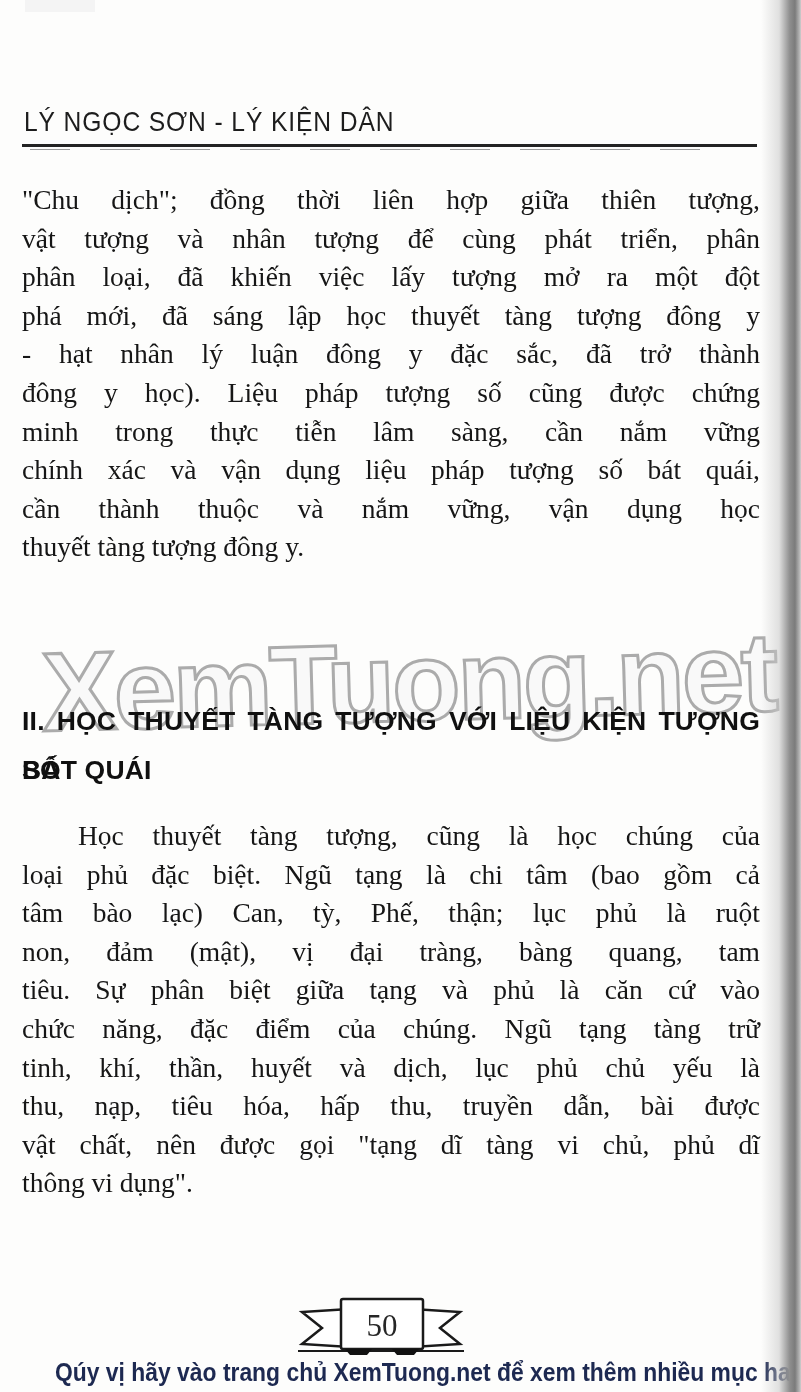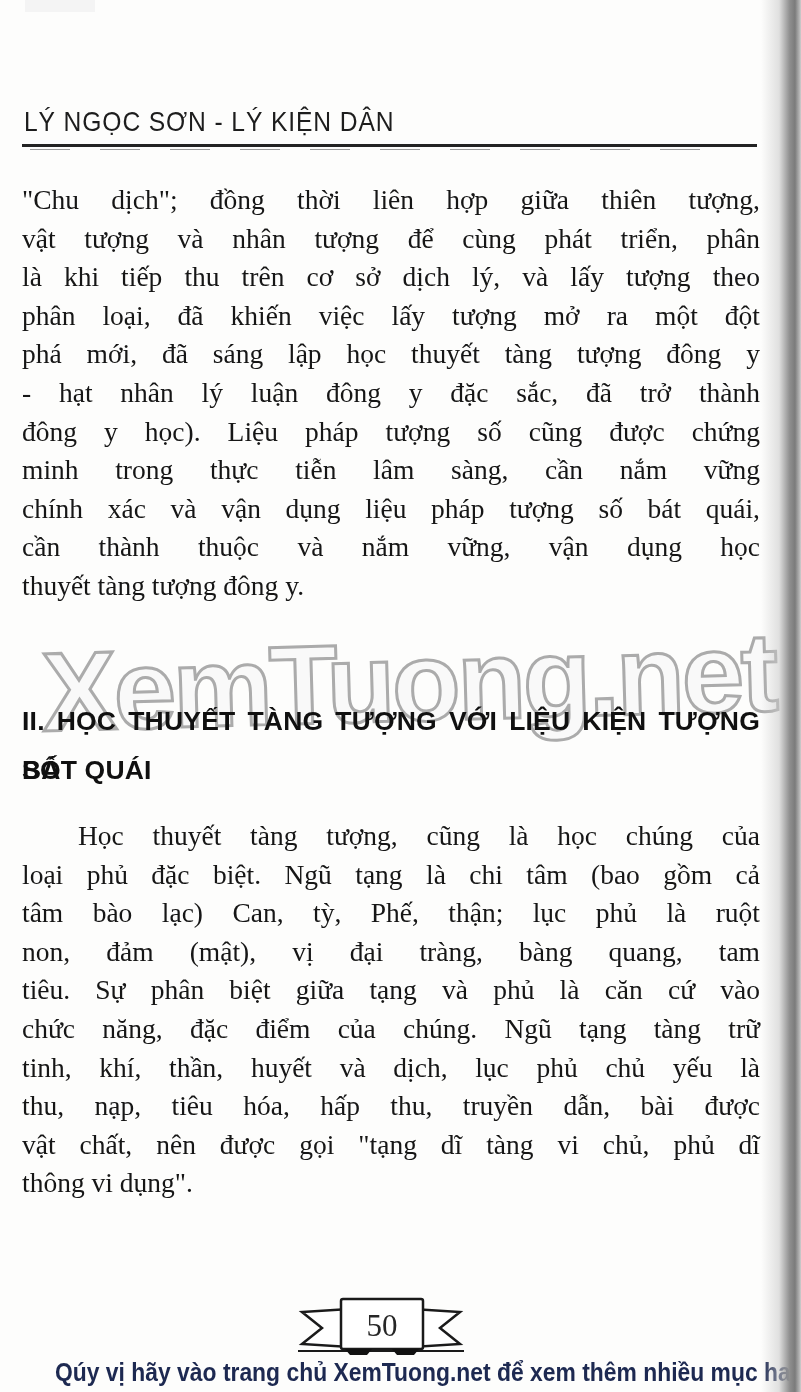--- a/index.html
+++ b/index.html
@@ -113,21 +113,20 @@
   <span class="author-line">LÝ NGỌC SƠN - LÝ KIỆN DÂN</span>
 </div>
 <div class="header-rule"></div>
 <div class="header-rule-2"></div>
 
 <div class="watermark">XemTuong.net</div>
 
 <div class="para" id="para1">
     <div class="line">"Chu dịch"; đồng thời liên hợp giữa thiên tượng,</div>
     <div class="line">vật tượng và nhân tượng để cùng phát triển, phân</div>
-    <div class="line">là khi tiếp thu trên cơ sở dịch lý, và lấy tượng theo</div>
     <div class="line">phân loại, đã khiến việc lấy tượng mở ra một đột</div>
     <div class="line">phá mới, đã sáng lập học thuyết tàng tượng đông y</div>
     <div class="line">- hạt nhân lý luận đông y đặc sắc, đã trở thành</div>
     <div class="line">đông y học). Liệu pháp tượng số cũng được chứng</div>
     <div class="line">minh trong thực tiễn lâm sàng, cần nắm vững</div>
     <div class="line">chính xác và vận dụng liệu pháp tượng số bát quái,</div>
     <div class="line">cần thành thuộc và nắm vững, vận dụng học</div>
     <div class="line">thuyết tàng tượng đông y.</div>
   </div>
 

